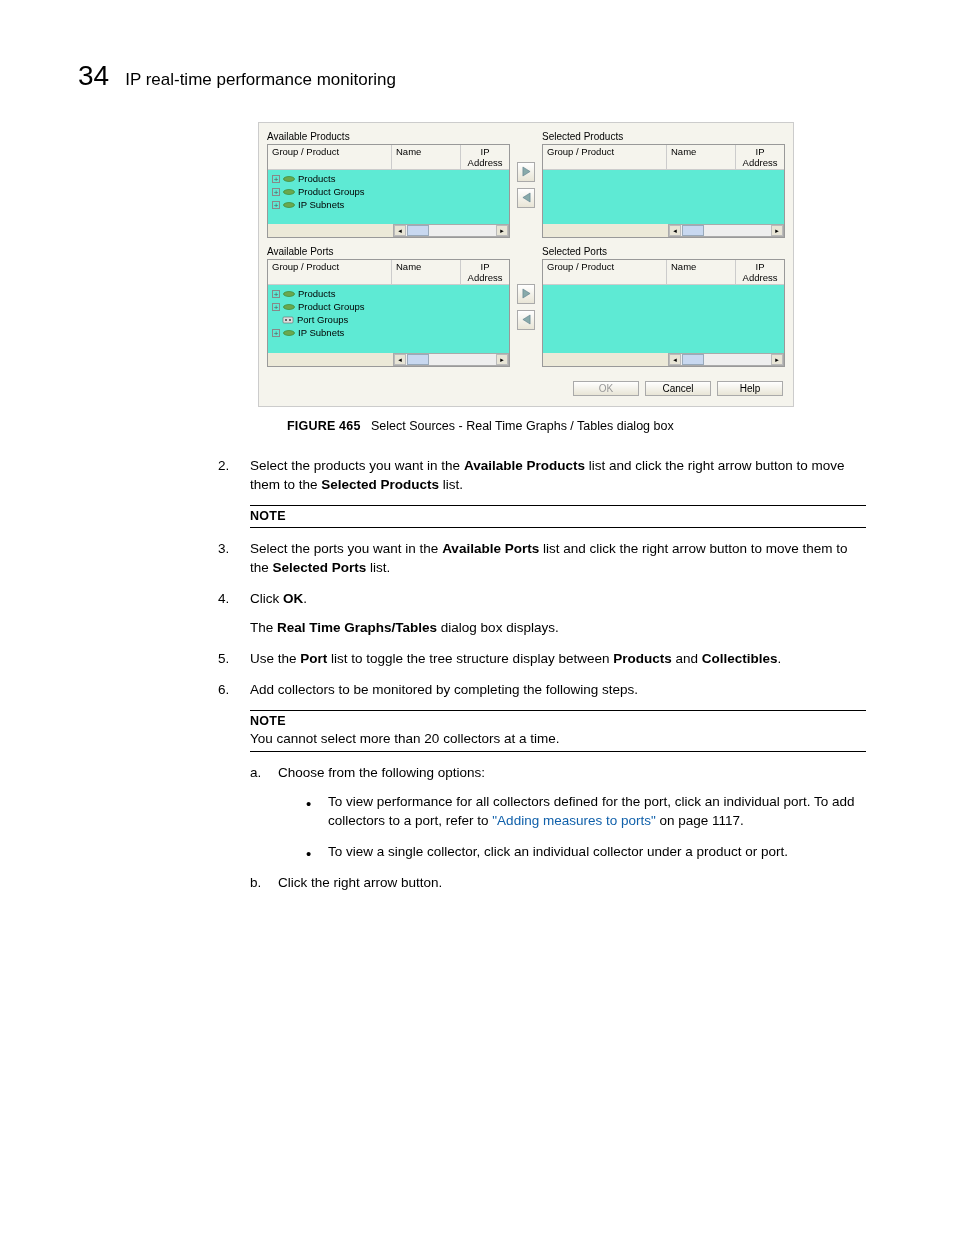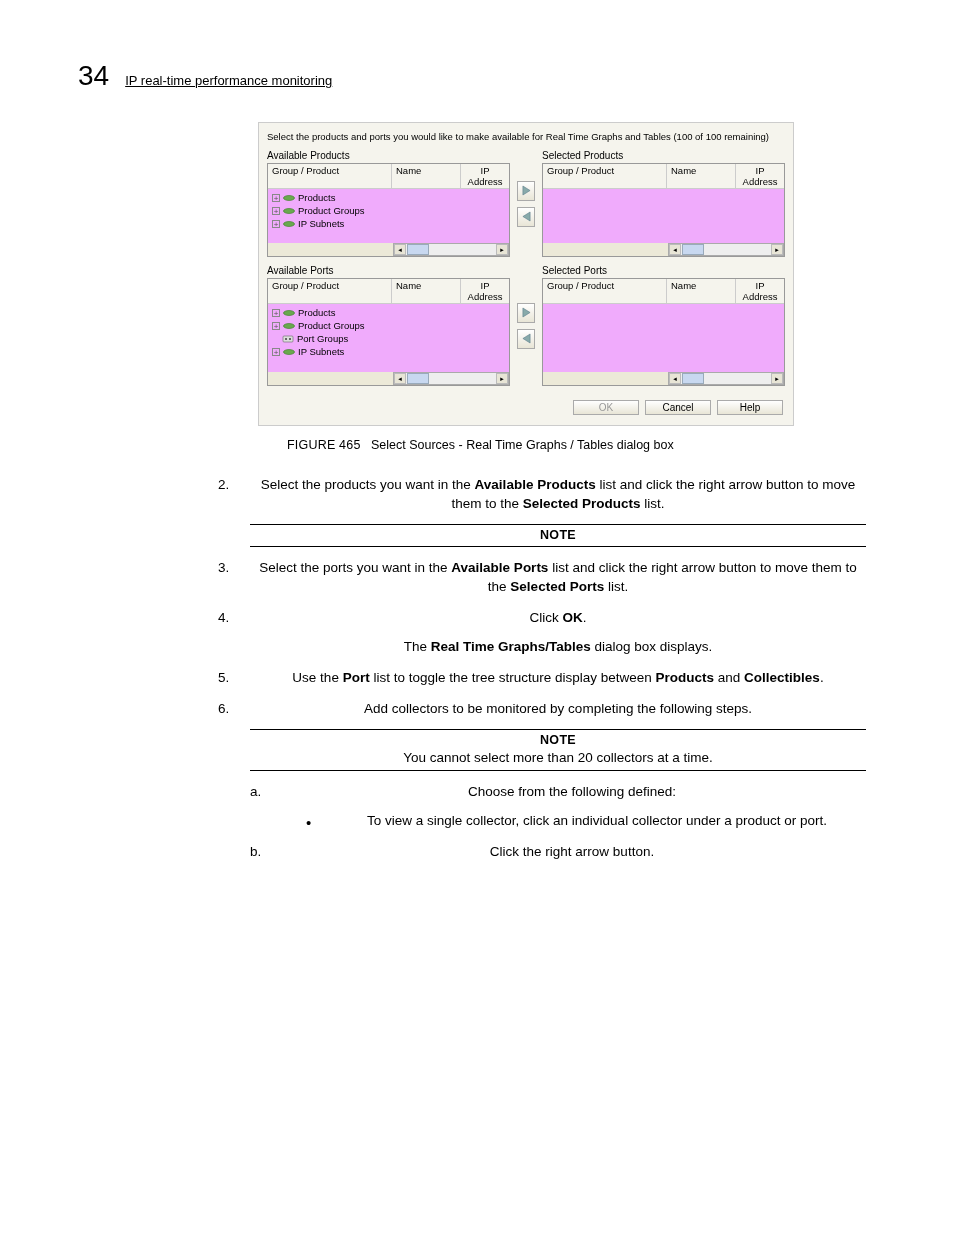--- a/index.html
+++ b/index.html
@@ -22,22 +22,21 @@
     align-items: baseline;
     margin-bottom: 30px;
   }
   .page-num {
     font-size: 28px;
     font-weight: normal;
     font-family: Arial, sans-serif;
     margin-right: 16px;
   }
   .page-title {
-    font-size: 13px;
-    text-decoration: underline;
+    font-size: 17px;
   }
   .figure-wrap {
     margin-left: 180px;
     margin-bottom: 12px;
   }
   .dialog {
     border: 1px solid #ccc;
     background: #f5f4ed;
     width: 536px;
     font-family: Tahoma, Arial, sans-serif;
@@ -59,21 +58,21 @@
     flex: 1;
     display: flex;
     flex-direction: column;
   }
   .panel-title {
     font-size: 10px;
     margin-bottom: 2px;
   }
   .panel-table {
     border: 1px solid #999;
-    background: #f0abfc;
+    background: #5eead4;
     height: 92px;
     display: flex;
     flex-direction: column;
   }
   .col-headers {
     display: flex;
     font-size: 9.5px;
     background: #f5f4ed;
     border-bottom: 1px solid #ccc;
   }
@@ -175,27 +174,26 @@
     min-width: 44px;
     text-align: center;
   }
   .dlg-btn.disabled { color: #999; }
   .caption {
     margin-left: 180px;
     font-size: 12.5px;
     margin-top: 8px;
     margin-bottom: 24px;
   }
-  .caption .fignum { font-weight: normal; letter-spacing: 0.2px; font-family: Arial; padding-left: 29px; }
+  .caption .fignum { font-weight: bold; letter-spacing: 0.2px; font-family: Arial; padding-left: 29px; }
   .body-content {
     margin-left: 140px;
     margin-right: 10px;
     font-size: 13.5px;
     line-height: 1.4;
-    text-align: center;
   }
   ol.steps {
     list-style: none;
     padding: 0;
     margin: 0;
     counter-reset: step 1;
   }
   ol.steps > li {
     counter-increment: step;
     position: relative;
@@ -262,21 +260,20 @@
 
 <div class="page">
 
   <div class="header">
     <span class="page-num">34</span>
     <span class="page-title">IP real-time performance monitoring</span>
   </div>
 
   <div class="figure-wrap">
     <div class="dialog">
-      <div class="dialog-instr">Select the products and ports you would like to make available for Real Time Graphs and Tables (100 of 100 remaining)</div>
 
       <div class="panels-row">
         <div class="panel-col">
           <div class="panel-title">Available Products</div>
           <div class="panel-table">
             <div class="col-headers">
               <span class="col-h-gp">Group / Product</span>
               <span class="col-h-name">Name</span>
               <span class="col-h-ip">IP Address</span>
             </div>
@@ -502,22 +499,25 @@
         <div class="note-block">
           <hr>
           <div class="note-label">NOTE</div>
           <div>You cannot select more than 20 collectors at a time.</div>
           <hr>
         </div>
 
         <ol class="sub-list">
           <li>
             <span class="sl-marker">a.</span>
-            <span>Choose from the following defined:</span>
+            <span>Choose from the following options:</span>
             <ul class="bullets">
+              <li>
+                <span>To view performance for all collectors defined for the port, click an individual port. To add collectors to a port, refer to </span><span class="link">"Adding measures to ports"</span><span> on page 1117.</span>
+              </li>
               <li>
                 <span>To view a single collector, click an individual collector under a product or port.</span>
               </li>
             </ul>
           </li>
           <li>
             <span class="sl-marker">b.</span>
             <span>Click the right arrow button.</span>
           </li>
         </ol>

